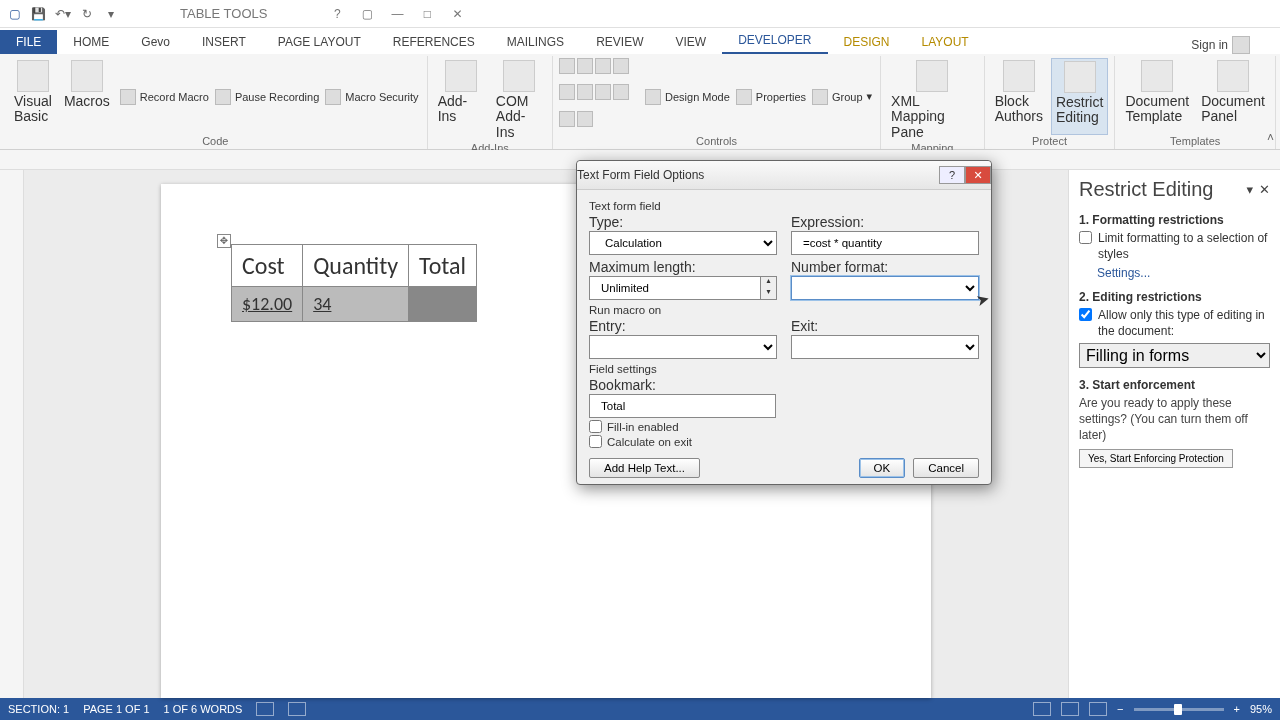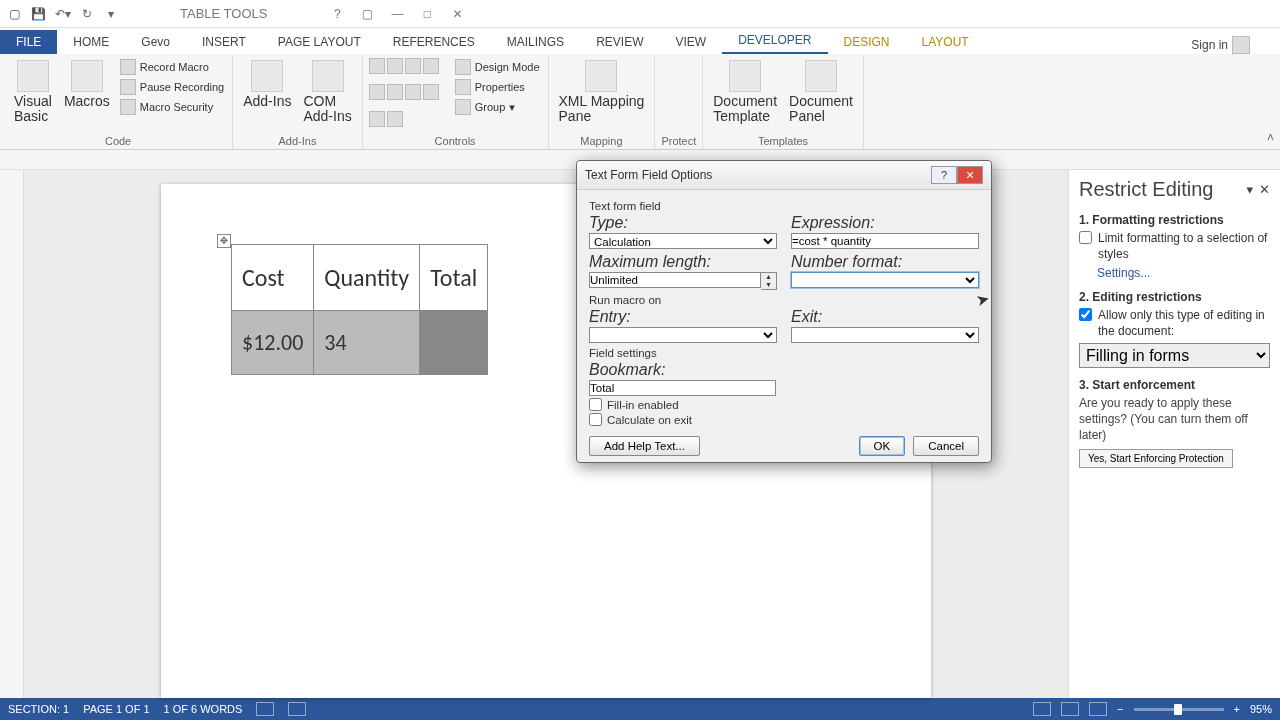--- a/index.html
+++ b/index.html
@@ -24,63 +24,63 @@
 .signin .avatar { width:18px; height:18px; background:#ddd; border:1px solid #bbb;}
 
 
 .ribbon { height: 96px; background: #f5f5f5; border-bottom: 1px solid #d0d0d0; display: flex; padding: 2px 4px 0; position:relative;}
 .group { border-right: 1px solid #ddd; padding: 2px 6px 0; display:flex; flex-direction:column; }
 .group .label { text-align: center; font-size: 11px; color: #666; margin-top: auto; padding-bottom: 2px; }
 .group .body { display:flex; gap:4px; flex:1; }
 .bigbtn { display:flex; flex-direction:column; align-items:center; justify-content:start; padding:2px 4px; min-width:44px;}
 .bigbtn .bico { width:32px; height:32px; background:#e8e8e8; border:1px solid #ccc; margin-bottom:2px; display:flex; align-items:center; justify-content:center; font-size:16px;}
 .bigbtn span { font-size:14px; text-align:left; line-height:1.1;}
-.stack { display:flex; flex-direction:column; gap:2px; justify-content:start; font-size:11px;}
+.stack { display:flex; gap:2px; justify-content:start; font-size:11px;}
 .stack div { display:flex; align-items:center; gap:4px; white-space:nowrap; padding:1px 2px;}
 .tinyico { width:16px; height:16px; background:#ddd; border:1px solid #bbb; display:inline-block;}
 .ribbon-collapse { position:absolute; right:6px; bottom:4px; color:#666; }
 
 
 .ruler-area { height: 20px; background: #f5f5f5; border-bottom: 1px solid #ddd; position:relative;}
 
 
 .main { display:flex; height: calc(720px - 28px - 26px - 96px - 20px - 22px); }
 .vruler { width: 24px; background: #f5f5f5; border-right:1px solid #ddd;}
 .docarea { flex: 1; background: #ececec; display:flex; justify-content:center; padding-top: 14px; position:relative;}
 .page { width: 770px; background:#fff; box-shadow: 0 1px 4px rgba(0,0,0,0.3); padding: 60px 70px; position:relative;}
 .anchor-handle { position:absolute; left:56px; top:50px; width:14px; height:14px; border:1px solid #888; font-size:10px; text-align:center; line-height:12px; color:#666;}
 .doctable { border-collapse: collapse; }
-.doctable td, .doctable th { border: 1px solid #888; padding: 18px 10px; font-family: Calibri, sans-serif; }
+.doctable td, .doctable th { border: 1px solid #888; padding: 6px 10px; font-family: Calibri, sans-serif; }
 .doctable th { font-size: 24px; font-weight: normal; text-align:left; }
-.doctable td { font-size: 22px; background:#bbb; }
+.doctable td { font-size: 18px; background:#bbb;text-decoration:underline; }
 .doctable td.total { background:#888; }
 
 
 .pane { width: 212px; background:#fff; border-left:1px solid #ddd; padding: 8px 10px; font-size:12px;}
 .pane h2 { font-size: 20px; font-weight: normal; color:#444; margin-bottom:12px; display:flex; align-items:center;}
 .pane h2 .paneclose { margin-left:auto; font-size:13px; display:flex; gap:6px;}
 .pane .step { font-weight:bold; font-size:12px; margin-top:10px; margin-bottom:4px;}
 .pane label { display:flex; gap:6px; align-items:flex-start; font-size:12px; line-height:1.3; margin-bottom:4px;}
 .pane .link { color:#2B579A; font-size:12px; cursor:pointer; margin-left:18px;}
 .pane select { width:100%; font-size:16px; padding:2px; border:1px solid #888; }
 .pane .desc { font-size:12px; color:#444; line-height:1.3; margin-bottom:6px;}
 .pane button { font-size:10px; padding:3px 8px; border:1px solid #999; background:#f5f5f5;}
 
 
 .dialog { position:absolute; left:576px; top:160px; width:416px; background:#f0f0f0; border:1px solid #666; box-shadow: 2px 4px 16px rgba(0,0,0,0.45); border-radius:4px;}
-.dialog .dtitle { background: linear-gradient(#fafafa,#e6e6e6); padding:5px 8px; border-bottom:1px solid #ccc; display:flex; align-items:center; font-size:12px; border-radius:4px 4px 0 0;}
+.dialog .dtitle { background: linear-gradient(#fafafa,#e6e6e6); padding:5px 0; border-bottom:1px solid #ccc; display:flex; align-items:center; font-size:12px; border-radius:4px 4px 0 0;}
 .dialog .dtitle .dbtns { margin-left:auto; display:flex; gap:0;}
 .dialog .dtitle .dbtns div { width:26px; height:18px; border:1px solid #999; text-align:center; line-height:16px; font-size:11px;}
 .dialog .dtitle .dclose { background:#d84b3e; color:#fff; border-color:#a03028;}
 .dialog .dbody { padding:6px 12px; font-size:11.5px;}
 .dialog .section { font-size:11.5px; margin:4px 0 2px;}
 .dialog .row { display:flex; gap:14px; margin-bottom:4px;}
 .dialog .col { flex:1; display:flex; flex-direction:column;}
-.dialog .col label { font-size:16px; margin-bottom:1px;font-style:italic;}
-.dialog select, .dialog input[type=text] { font-size:11.5px; padding:1px 0; border:1px solid #888; width:100%; background:#fff; height:16px;}
+.dialog .col label { font-size:14px; margin-bottom:1px;}
+.dialog select, .dialog input[type=text] { font-size:11.5px; padding:1px 11px; border:1px solid #888; width:100%; background:#fff; height:24px;}
 .dialog .spin { display:flex; }
 .dialog .spin input { flex:1; }
 .dialog .spin .spbtn { width:16px; border:1px solid #888; border-left:none; background:#eee; font-size:8px; display:flex; flex-direction:column;}
 .dialog .spin .spbtn div{flex:1; text-align:center; line-height:8px;}
 .dialog .chk { display:flex; align-items:center; gap:5px; margin:2px 0;}
 .dialog .btnrow { display:flex; gap:8px; margin-top:10px;}
 .dialog .btnrow button { font-size:11.5px; padding:3px 14px; border:1px solid #888; background:linear-gradient(#fff,#e4e4e4); border-radius:2px;}
 .dialog .btnrow .spacer { flex:1; }
 .dialog .btnrow .okbtn { border-color:#5a8dc8; box-shadow:0 0 0 1px #9cc2e8 inset;}
 
@@ -208,20 +208,32 @@
     <div class="body">
         <div class="bigbtn">
           <div class="bico"></div>
           <span style="white-space:pre-line">XML Mapping
 Pane</span>
         </div>
       </div>
     <div class="label">Mapping</div>
   </div>
   <div class="group">
+    <div class="body">
+      <div class="bigbtn">
+          <div class="bico"></div>
+          <span style="white-space:pre-line">Block
+Authors</span>
+        </div>
+      <div class="bigbtn" style="background:#d8e4f0; border:1px solid #b0c4de;">
+          <div class="bico"></div>
+          <span style="white-space:pre-line">Restrict
+Editing</span>
+        </div>
+    </div>
     <div class="label">Protect</div>
   </div>
   <div class="group">
     <div class="body">
       <div class="bigbtn">
           <div class="bico"></div>
           <span style="white-space:pre-line">Document
 Template</span>
         </div>
       <div class="bigbtn">

